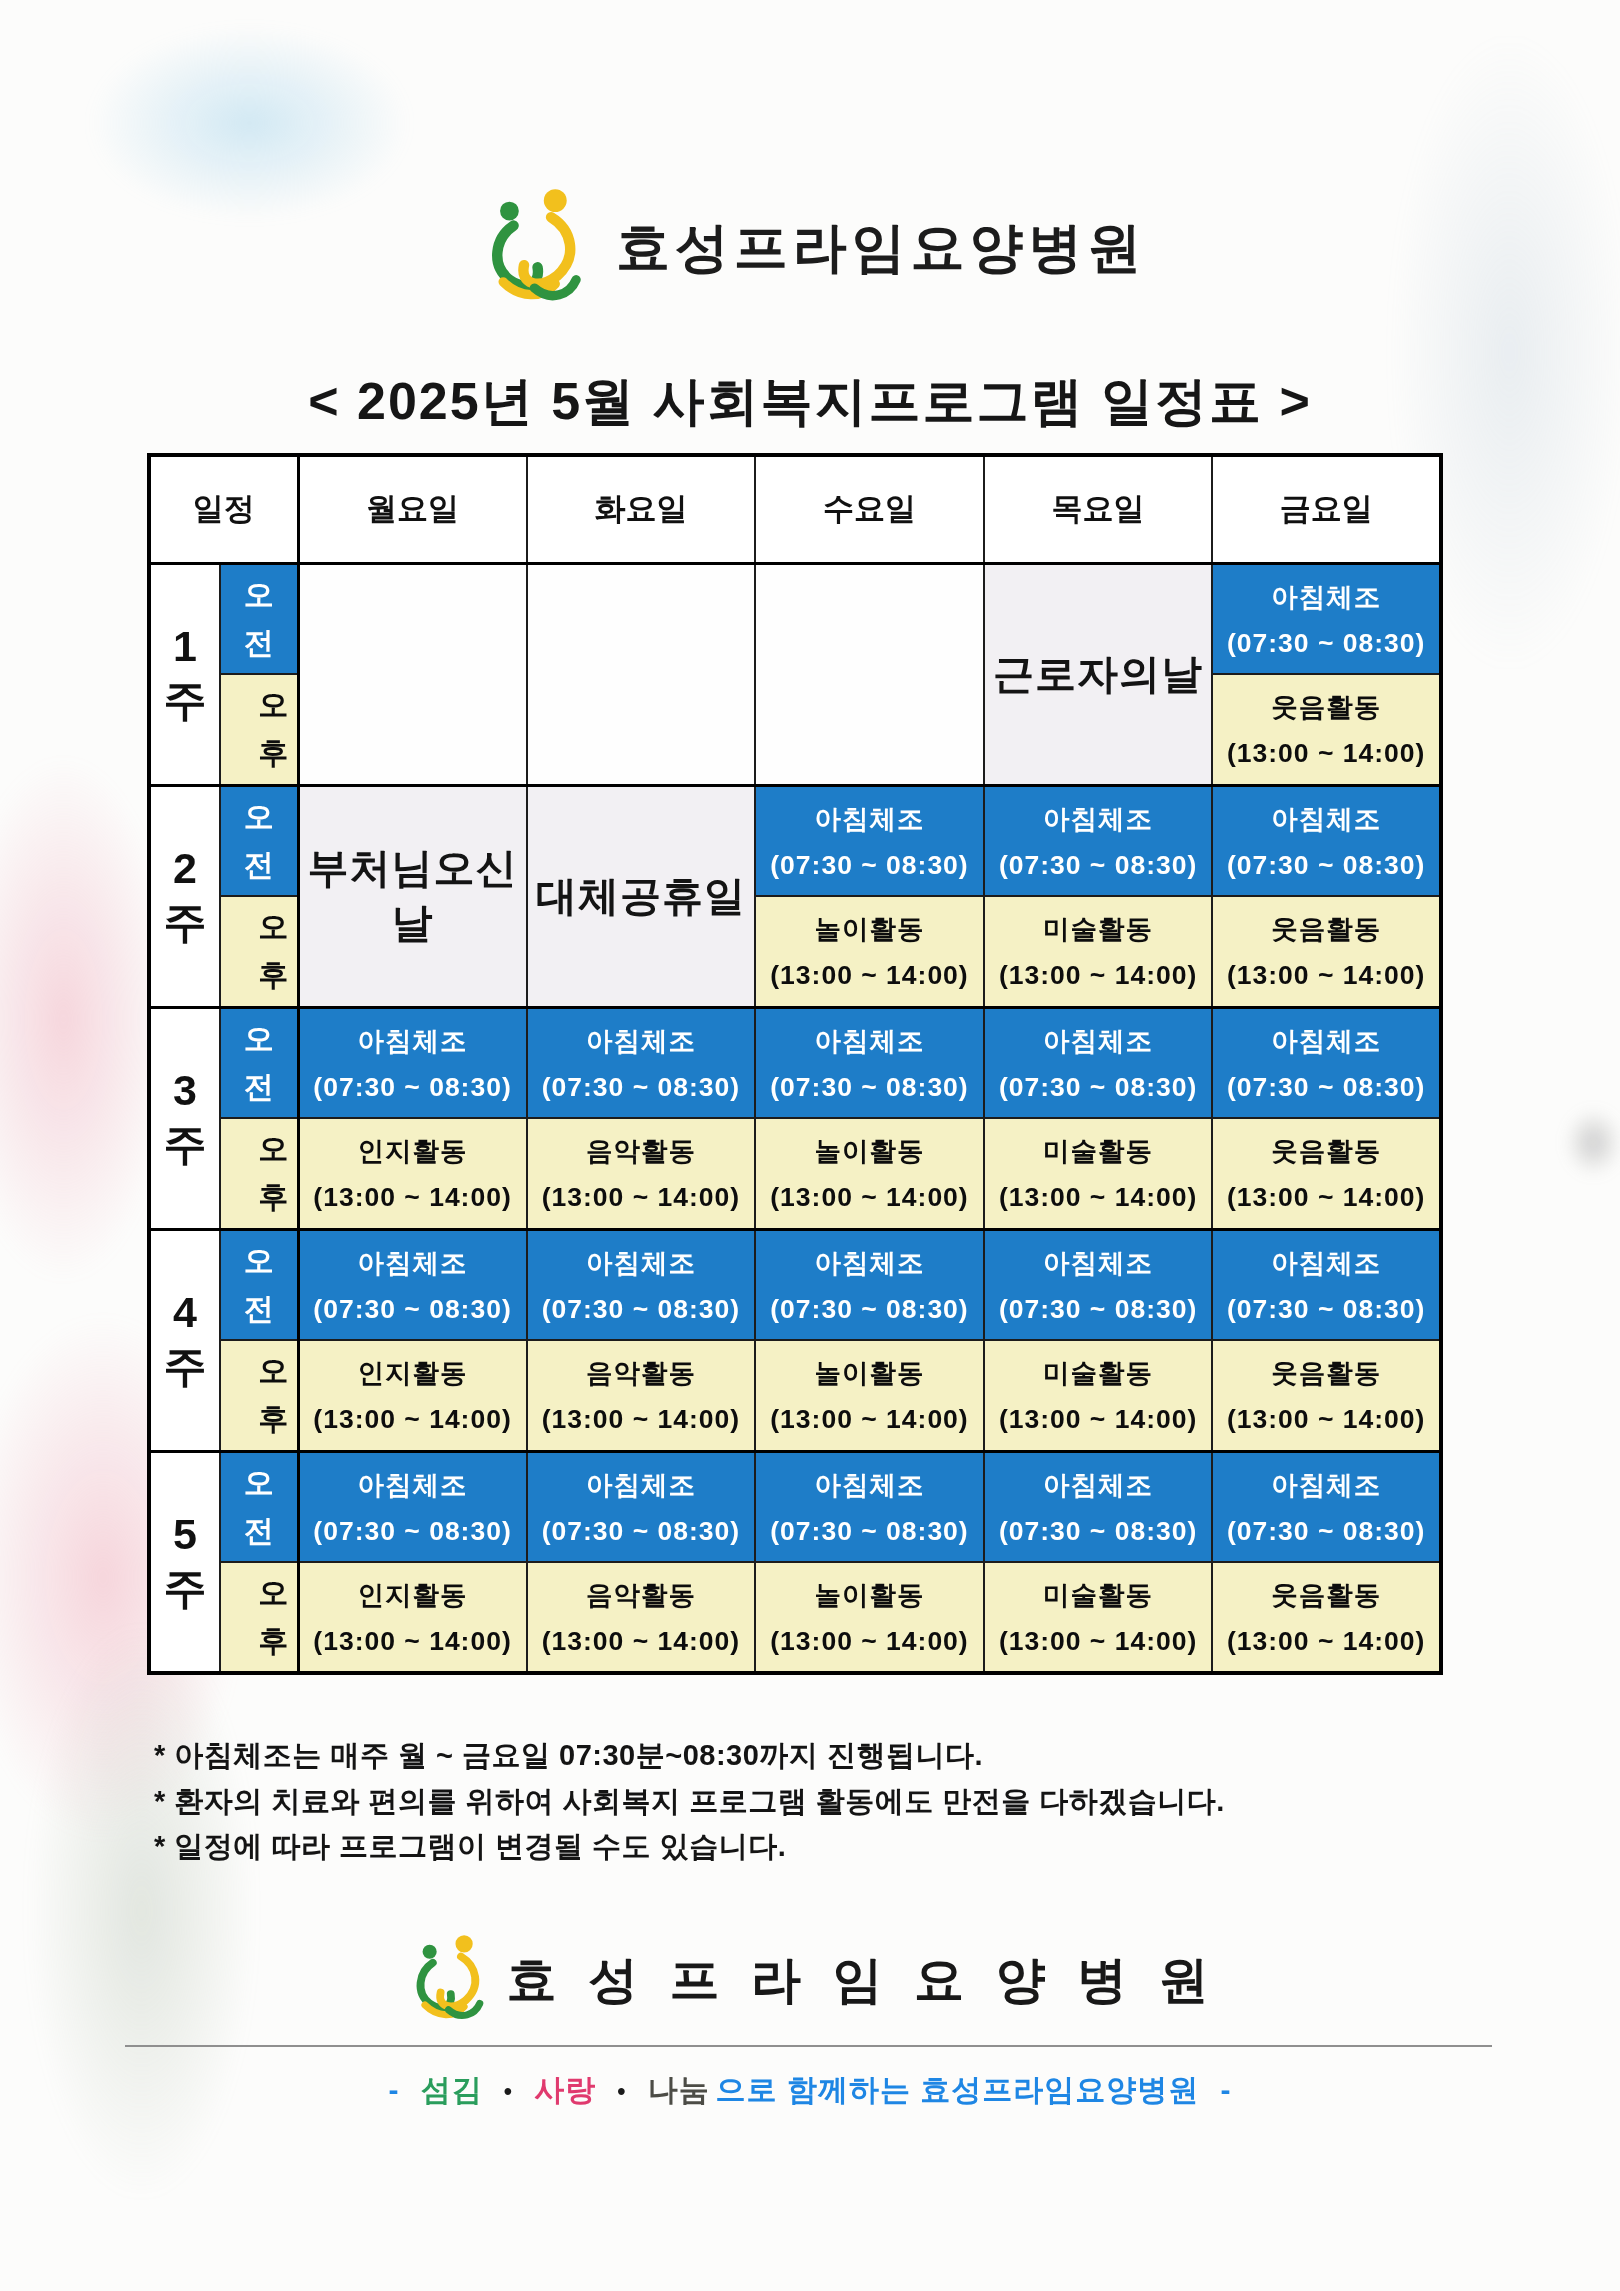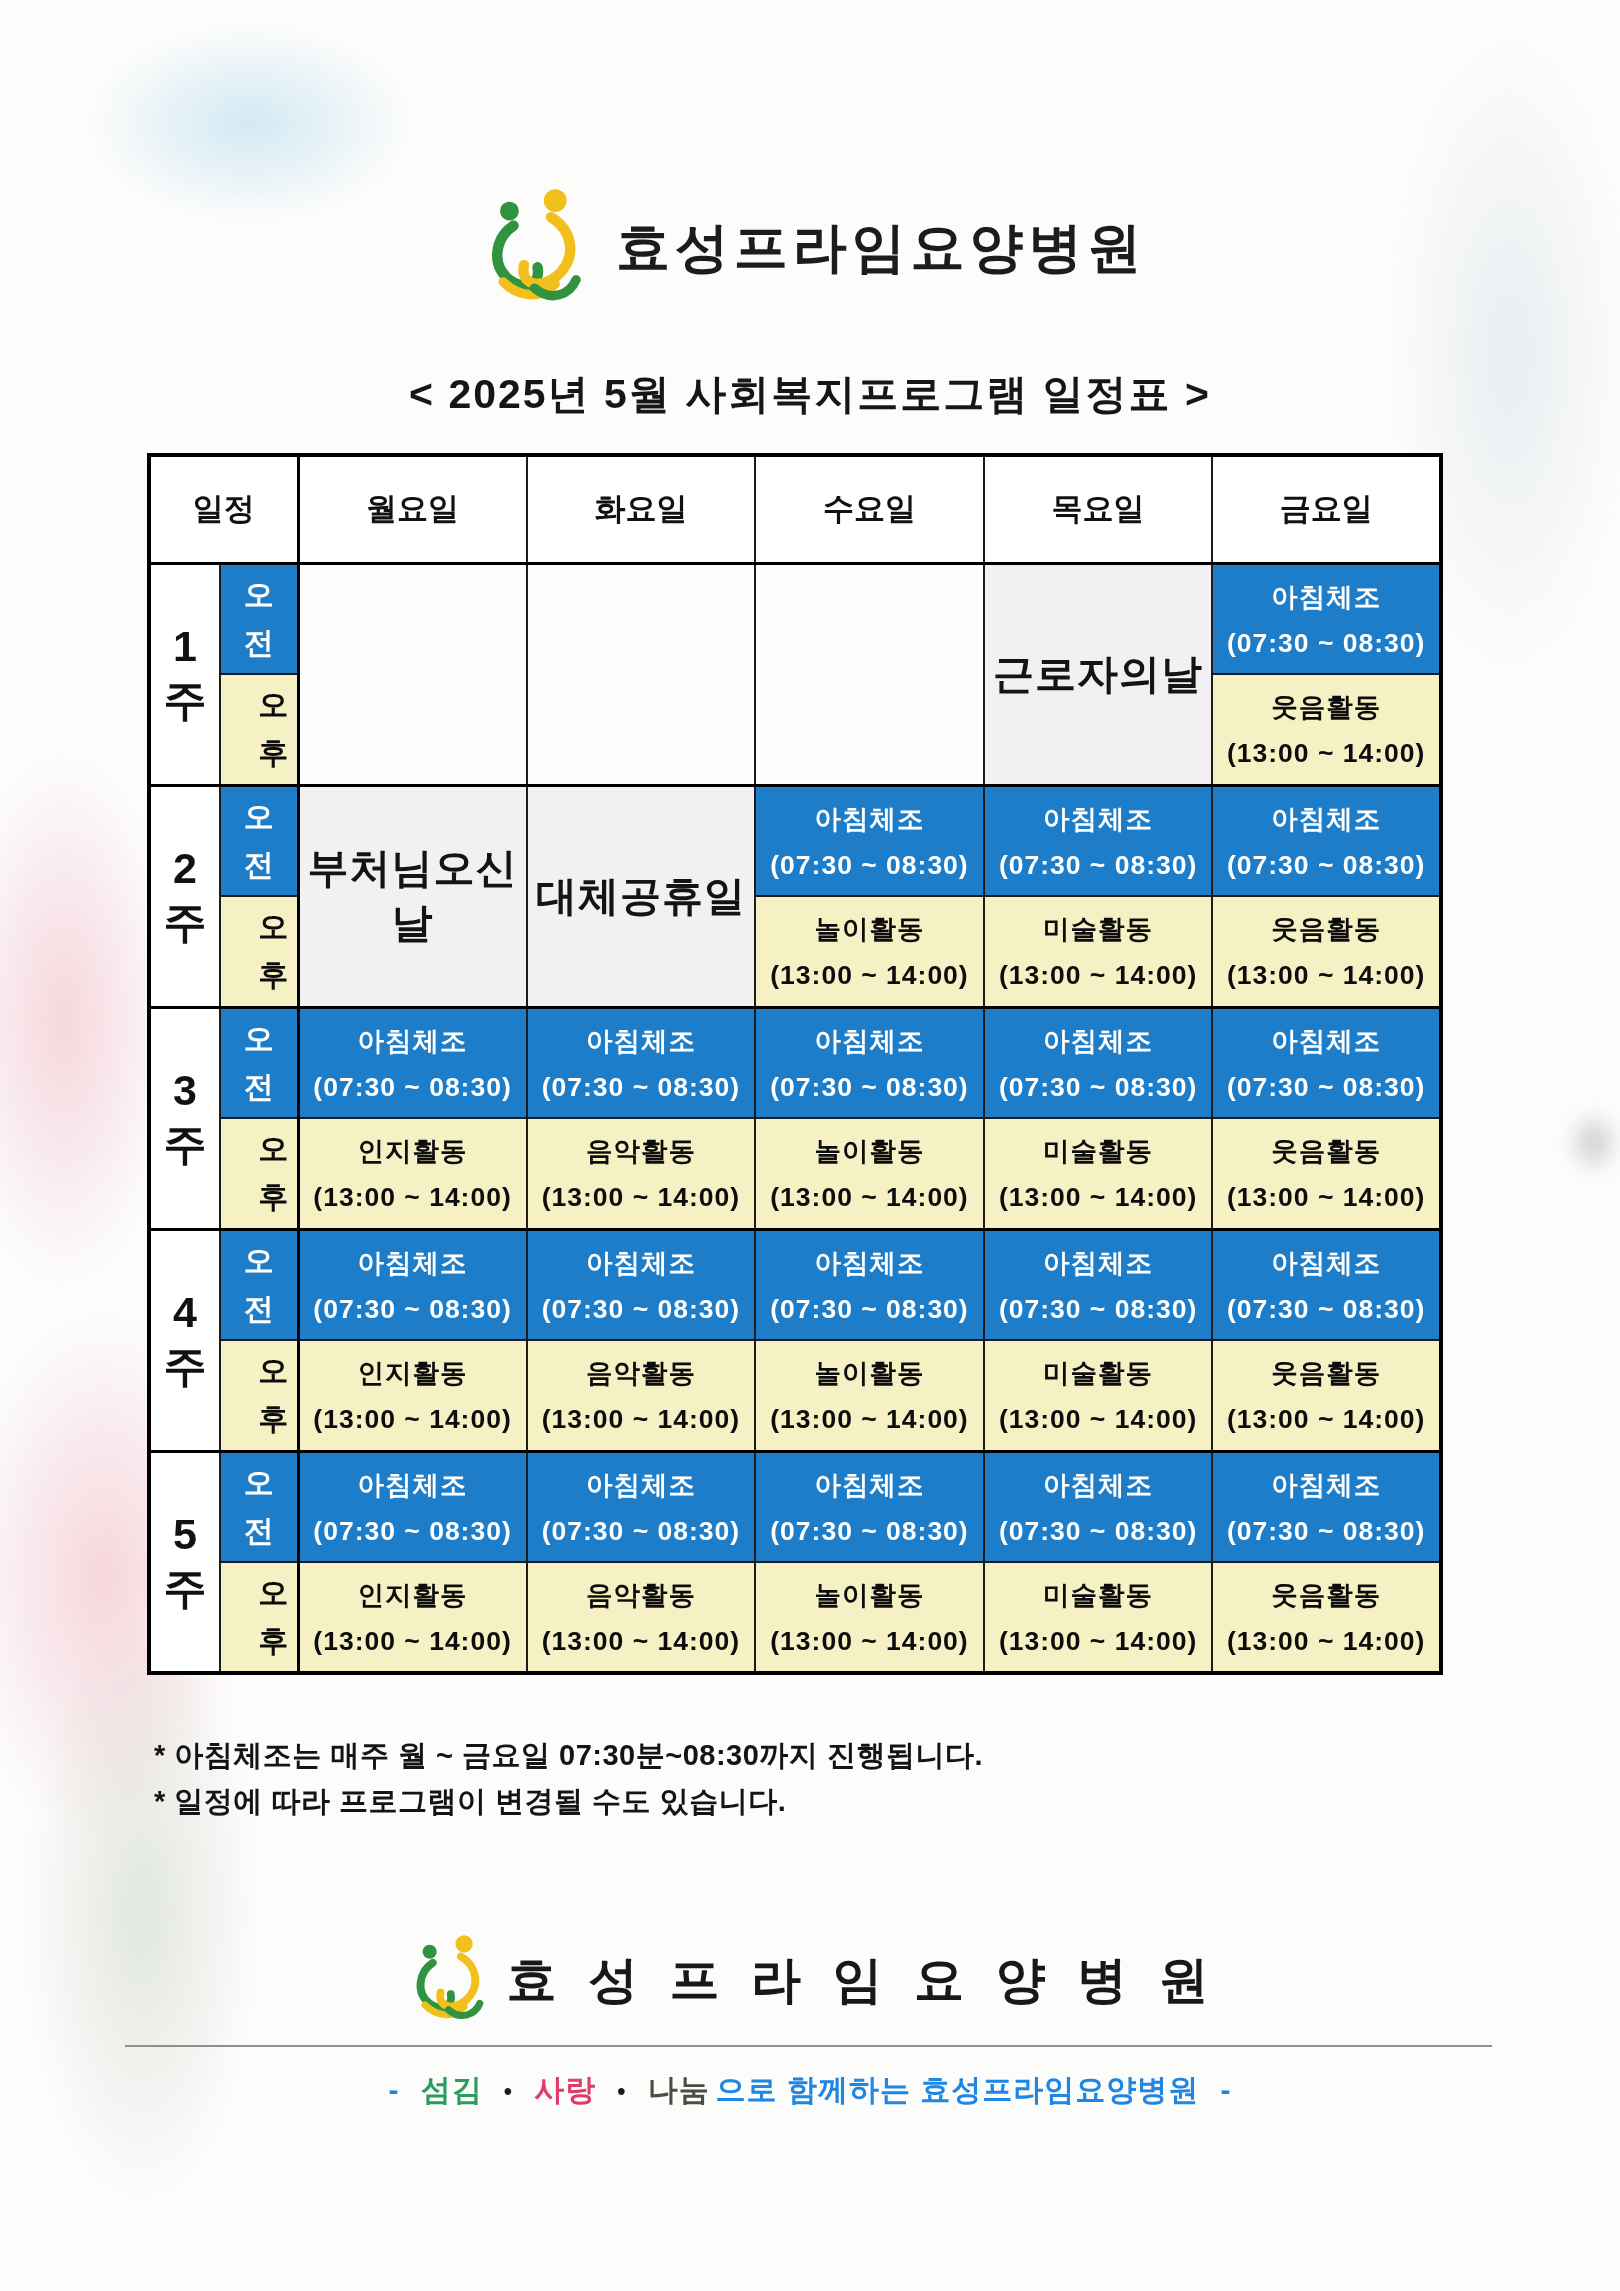--- a/index.html
+++ b/index.html
@@ -37,21 +37,21 @@
   .brand-en {
     margin-top:7.8px;
     font-family:"Liberation Serif", serif;
     font-size:30px; color:#1656c8; letter-spacing:1px; word-spacing:11.8px;
   }
 
   
   .doc-title {
     position:absolute; top:367px; left:0; right:0;
     text-align:center;
-    font-size:41px; font-weight:bold; letter-spacing:2px; color:#161616;
+    font-size:52px; font-weight:bold; letter-spacing:2px; color:#161616;
   }
 
   
   table.sched {
     position:absolute; top:453px; left:147px;
     width:1296px; border-collapse:collapse; table-layout:fixed;
     border:4.9px solid #000; background:#fff;
   }
   .sched th, .sched td { border:2px solid #1c1c1c; text-align:center; vertical-align:middle; }
   .sched tr.hdr th { height:108px; background:#fff; font-size:31px; font-weight:bold; border-bottom:3.9px solid #000; }
@@ -357,20 +357,21 @@
     <td class="cell-pm">
       <div class="p-name">웃음활동</div>
       <div class="p-time">(13:00 ~ 14:00)</div>
     </td>
   </tr>
 </tbody>
   </table>
 
 <div class="notes">
   <div class="note-line">* 아침체조는 매주 월 ~ 금요일 07:30분~08:30까지 진행됩니다.</div>
+  <div class="note-line">* 환자의 치료와 편의를 위하여 사회복지 프로그램 활동에도 만전을 다하겠습니다.</div>
   <div class="note-line">* 일정에 따라 프로그램이 변경될 수도 있습니다.</div>
 </div>
 
 <div class="brand-bottom">
   <svg class="logo" viewBox="0 0 120 120">
     <circle cx="34" cy="24" r="9" fill="#2f9340"></circle>
     <circle cx="78" cy="14" r="11" fill="#f2c01d"></circle>
     <path d="M38 38 C20 50 16 76 34 90 C50 101 64 94 61 78" stroke="#2f9340" stroke-width="10" fill="none" stroke-linecap="round"></path>
     <path d="M74 30 C94 42 100 68 80 86 C62 100 44 94 48 76" stroke="#f2c01d" stroke-width="10" fill="none" stroke-linecap="round"></path>
     <path d="M28 92 C44 108 66 108 78 94" stroke="#f2c01d" stroke-width="9" fill="none" stroke-linecap="round"></path>

